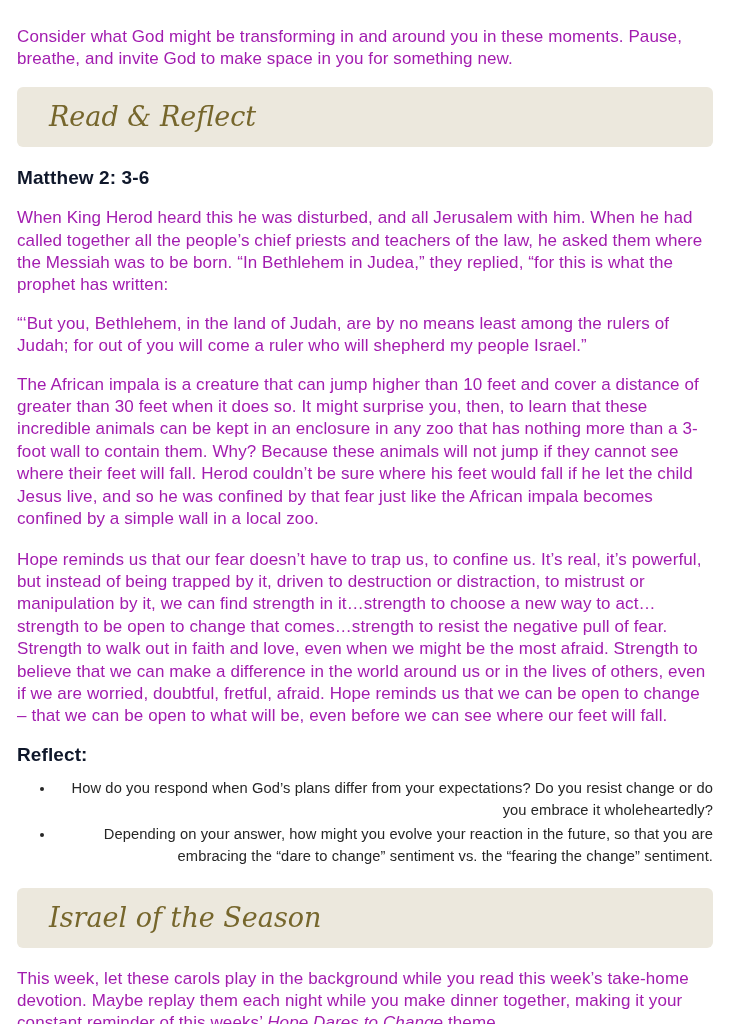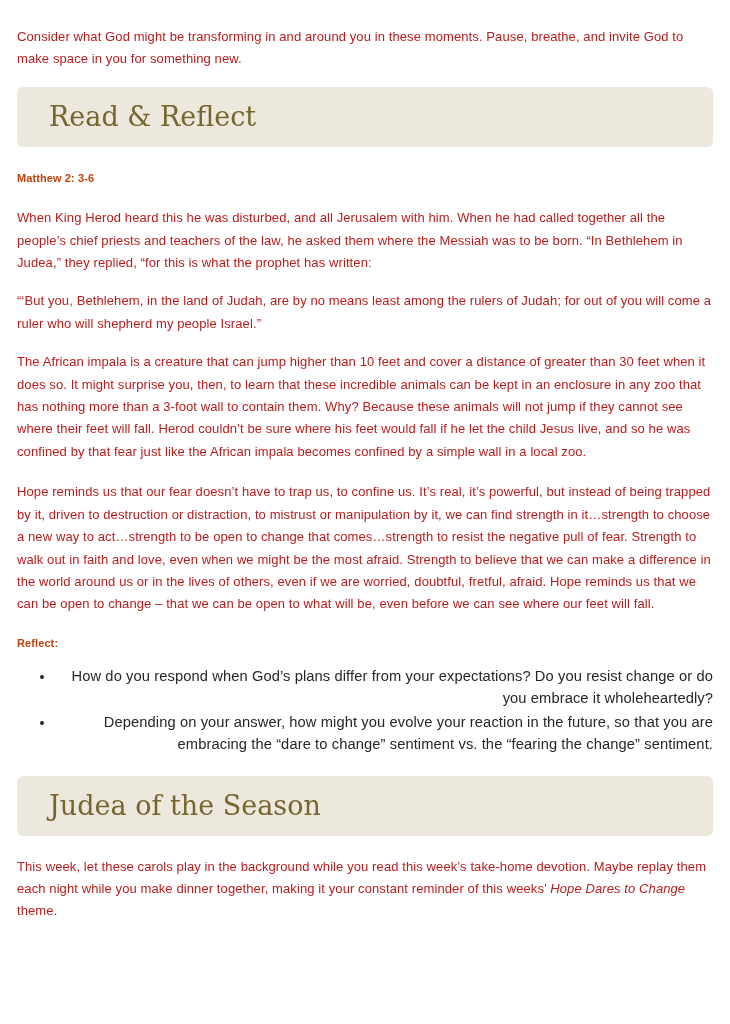--- a/index.html
+++ b/index.html
@@ -11,42 +11,43 @@
     width: 730px;
     height: 1024px;
     overflow: hidden;
     font-family: "Liberation Sans", sans-serif;
   }
   .page {
     padding: 26px 17px 0 17px;
     color: #262626;
   }
   p.body {
-    font-size: 13px;
+    font-size: 17px;
     line-height: 22.4px;
     margin: 0 0 16px 0;
-    color: #b91c1c;
+    color: #a21caf;
     letter-spacing: 0.1px;
   }
   p.subhead {
-    font-size: 11px;
+    font-size: 19px;
     line-height: 22.4px;
     font-weight: bold;
-    color: #c2410c;
+    color: #0f172a;
     margin: 6px 0 18px 0;
     letter-spacing: 0.1px;
   }
   p.subhead.no-gap {
     margin-bottom: 0;
   }
   .section-banner {
     background: #ece8dd;
     border-radius: 6px;
     padding: 14px 20px 14px 32px;
     margin: 14px 0 20px 0;
+    font-style: italic;
   }
   .section-banner h2 {
     margin: 0;
     font-family: "DejaVu Serif", "Liberation Serif", serif;
     font-weight: normal;
     font-size: 27px;
     line-height: 32px;
     color: #76662c;
   }
   .sermon-block {
@@ -101,18 +102,18 @@
   <p class="body">Hope reminds us that our fear doesn’t have to trap us, to confine us.  It’s real, it’s powerful, but instead of being trapped by it, driven to destruction or distraction, to mistrust or manipulation by it, we can find strength in it…strength to choose a new way to act…strength to be open to change that comes…strength to resist the negative pull of fear.  Strength to walk out in faith and love, even when we might be the most afraid.  Strength to believe that we can make a difference in the world around us or in the lives of others, even if we are worried, doubtful, fretful, afraid. Hope reminds us that we can be open to change – that we can be open to what will be, even before we can see where our feet will fall.</p>
 
   <p class="subhead no-gap">Reflect:</p>
 
   <ul class="reflect-list">
     <li>How do you respond when God’s plans differ from your expectations? Do you resist change or do you embrace it wholeheartedly?</li>
     <li>Depending on your answer, how might you evolve your reaction in the future, so that you are embracing the “dare to change” sentiment vs. the “fearing the change” sentiment.</li>
   </ul>
 
   <div class="section-banner carols-banner">
-    <h2>Judea of the Season</h2>
+    <h2>Israel of the Season</h2>
   </div>
 
   <p class="body"><span>This week, let these carols play in the background while you read this week’s take-home devotion. Maybe replay them each night while you make dinner together, making it your constant reminder of this weeks’ </span><em>Hope Dares to Change</em><span> theme.</span></p>
 
 </div>
 
 </body></html>

